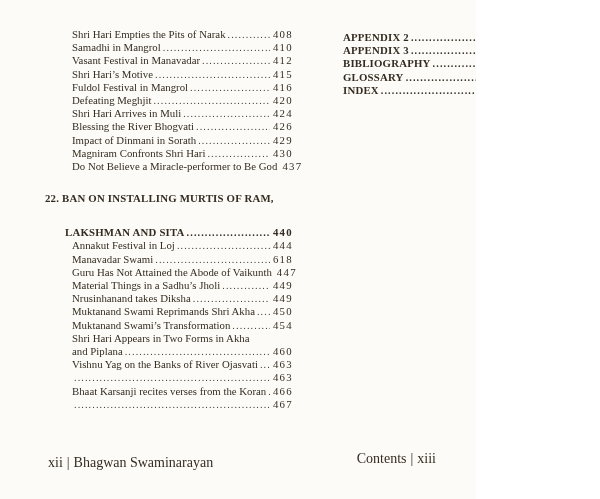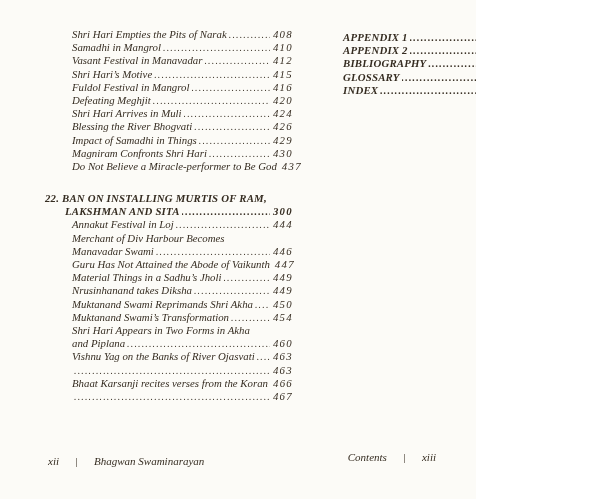--- a/index.html
+++ b/index.html
@@ -4,36 +4,35 @@
 <style>
   html, body { margin: 0; padding: 0; }
   .spread {
     position: relative;
     width: 476px;
     height: 499px;
     background: var(--background, #fcfbf7);
     color: var(--ink, #352c21);
     font-family: "Liberation Serif", serif;
     overflow: hidden;
-    font-style: italic;
   }
   .toc-col { position: absolute; }
   .toc-col-left  { left: 45px;  top: 28px; width: 248px; }
   .toc-col-right { left: 343px; top: 31px; width: 216px; }
 
   .toc-row {
     display: flex;
     align-items: baseline;
     font-size: 10.8px;
     line-height: 13.2px;
     height: 13.2px;
     white-space: nowrap;
   }
   .ind-1 { padding-left: 27px; }
-  .ind-2 { padding-left: 20px; }
+  .ind-2 { padding-left: 20px; margin-top: 21px; }
   .bold  { font-weight: bold; letter-spacing: 0.2px; }
   .gap   { margin-top: 19px; }
 
   .toc-text { flex: 0 0 auto; }
   .toc-leader {
     flex: 1 1 auto;
     min-width: 0;
     overflow: hidden;
     margin: 0 3px 0 2px;
   }
@@ -41,23 +40,23 @@
     content: "...........................................................................................................................";
     letter-spacing: 1.1px;
     font-size: 10.2px;
   }
   .toc-page { flex: 0 0 auto; letter-spacing: 1.3px; }
   .toc-col-right .toc-row  { font-weight: bold; letter-spacing: 0.2px; }
   .toc-col-right .toc-page { letter-spacing: 0.3px; }
 
   .footer {
     position: absolute;
-    font-size: 11px;
+    font-size: 14px;
     display: flex;
-    gap: 16px;
+    gap: 4px;
     align-items: baseline;
   }
   .footer-left  { left: 48px; top: 455px; }
   .footer-right { right: 40px; top: 451px; justify-content: center; }
 </style>
 </head>
 <body>
 
 <div class="spread">
 
@@ -105,21 +104,21 @@
         <span class="toc-page">424</span>
       </div>
 
       <div class="toc-row ind-1">
         <span class="toc-text">Blessing the River Bhogvati</span>
         <span class="toc-leader"></span>
         <span class="toc-page">426</span>
       </div>
 
       <div class="toc-row ind-1">
-        <span class="toc-text">Impact of Samadhi in Things</span>
+        <span class="toc-text">Impact of Dinmani in Sorath</span>
         <span class="toc-leader"></span>
         <span class="toc-page">429</span>
       </div>
 
       <div class="toc-row ind-1">
         <span class="toc-text">Magniram Confronts Shri Hari</span>
         <span class="toc-leader"></span>
         <span class="toc-page">430</span>
       </div>
 
@@ -130,38 +129,34 @@
       </div>
 
       <div class="toc-row ind-0 bold gap no-page">
         <span class="toc-text">22. BAN ON INSTALLING MURTIS OF RAM,</span>
 
       </div>
 
       <div class="toc-row ind-2 bold">
         <span class="toc-text">LAKSHMAN AND SITA</span>
         <span class="toc-leader"></span>
-        <span class="toc-page">300</span>
+        <span class="toc-page">440</span>
       </div>
 
       <div class="toc-row ind-1">
         <span class="toc-text">Annakut Festival in Loj</span>
         <span class="toc-leader"></span>
         <span class="toc-page">444</span>
       </div>
 
-      <div class="toc-row ind-1 no-page">
-        <span class="toc-text">Merchant of Div Harbour Becomes</span>
-
-      </div>
 
       <div class="toc-row ind-1">
         <span class="toc-text">Manavadar Swami</span>
         <span class="toc-leader"></span>
-        <span class="toc-page">446</span>
+        <span class="toc-page">618</span>
       </div>
 
       <div class="toc-row ind-1">
         <span class="toc-text">Guru Has Not Attained the Abode of Vaikunth</span>
         <span class="toc-leader"></span>
         <span class="toc-page">447</span>
       </div>
 
       <div class="toc-row ind-1">
         <span class="toc-text">Material Things in a Sadhu’s Jholi</span>
@@ -218,32 +213,32 @@
       </div>
 
       <div class="toc-row ind-1">
         <span class="toc-leader"></span>
         <span class="toc-page">467</span>
       </div>
     </div>
 
   <div class="toc-col toc-col-right">
 
-      <div class="toc-row ind-0">
-        <span class="toc-text">APPENDIX 1</span>
-        <span class="toc-leader"></span>
-        <span class="toc-page">469</span>
-      </div>
 
       <div class="toc-row ind-0">
         <span class="toc-text">APPENDIX 2</span>
         <span class="toc-leader"></span>
         <span class="toc-page">479</span>
       </div>
 
+      <div class="toc-row ind-0">
+        <span class="toc-text">APPENDIX 3</span>
+        <span class="toc-leader"></span>
+        <span class="toc-page">481</span>
+      </div>
 
       <div class="toc-row ind-0">
         <span class="toc-text">BIBLIOGRAPHY</span>
         <span class="toc-leader"></span>
         <span class="toc-page">484</span>
       </div>
 
       <div class="toc-row ind-0">
         <span class="toc-text">GLOSSARY</span>
         <span class="toc-leader"></span>

